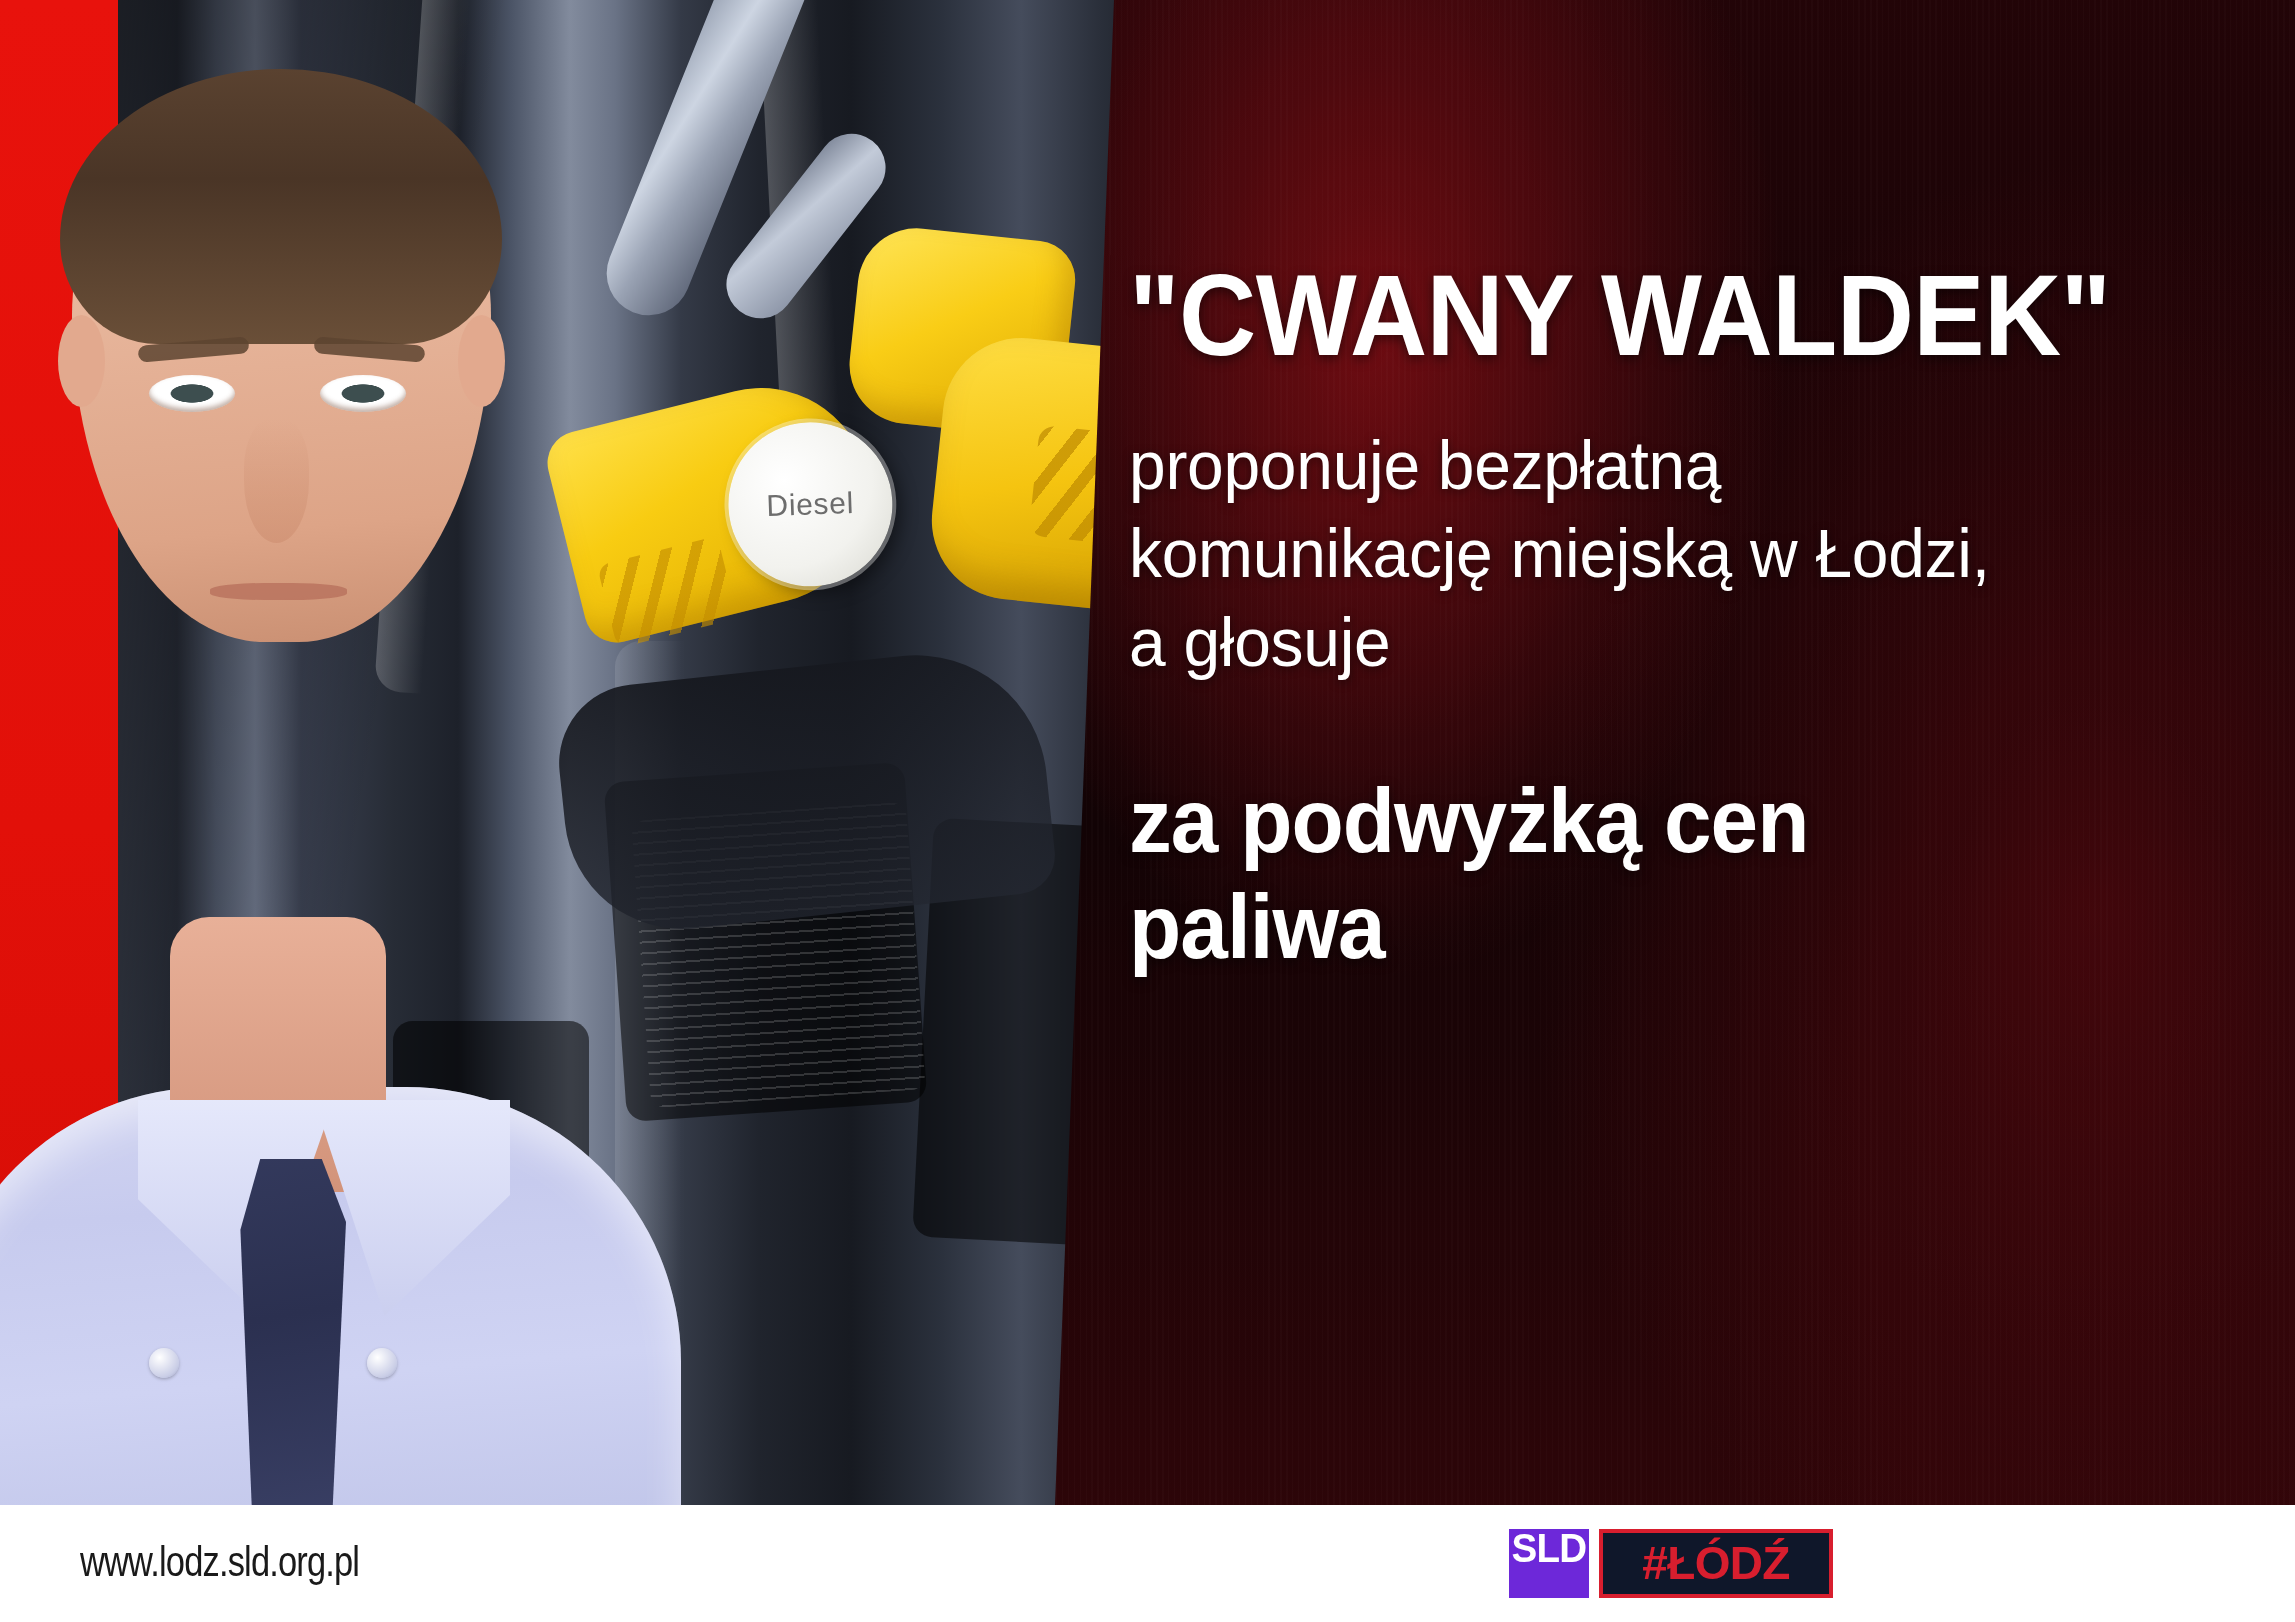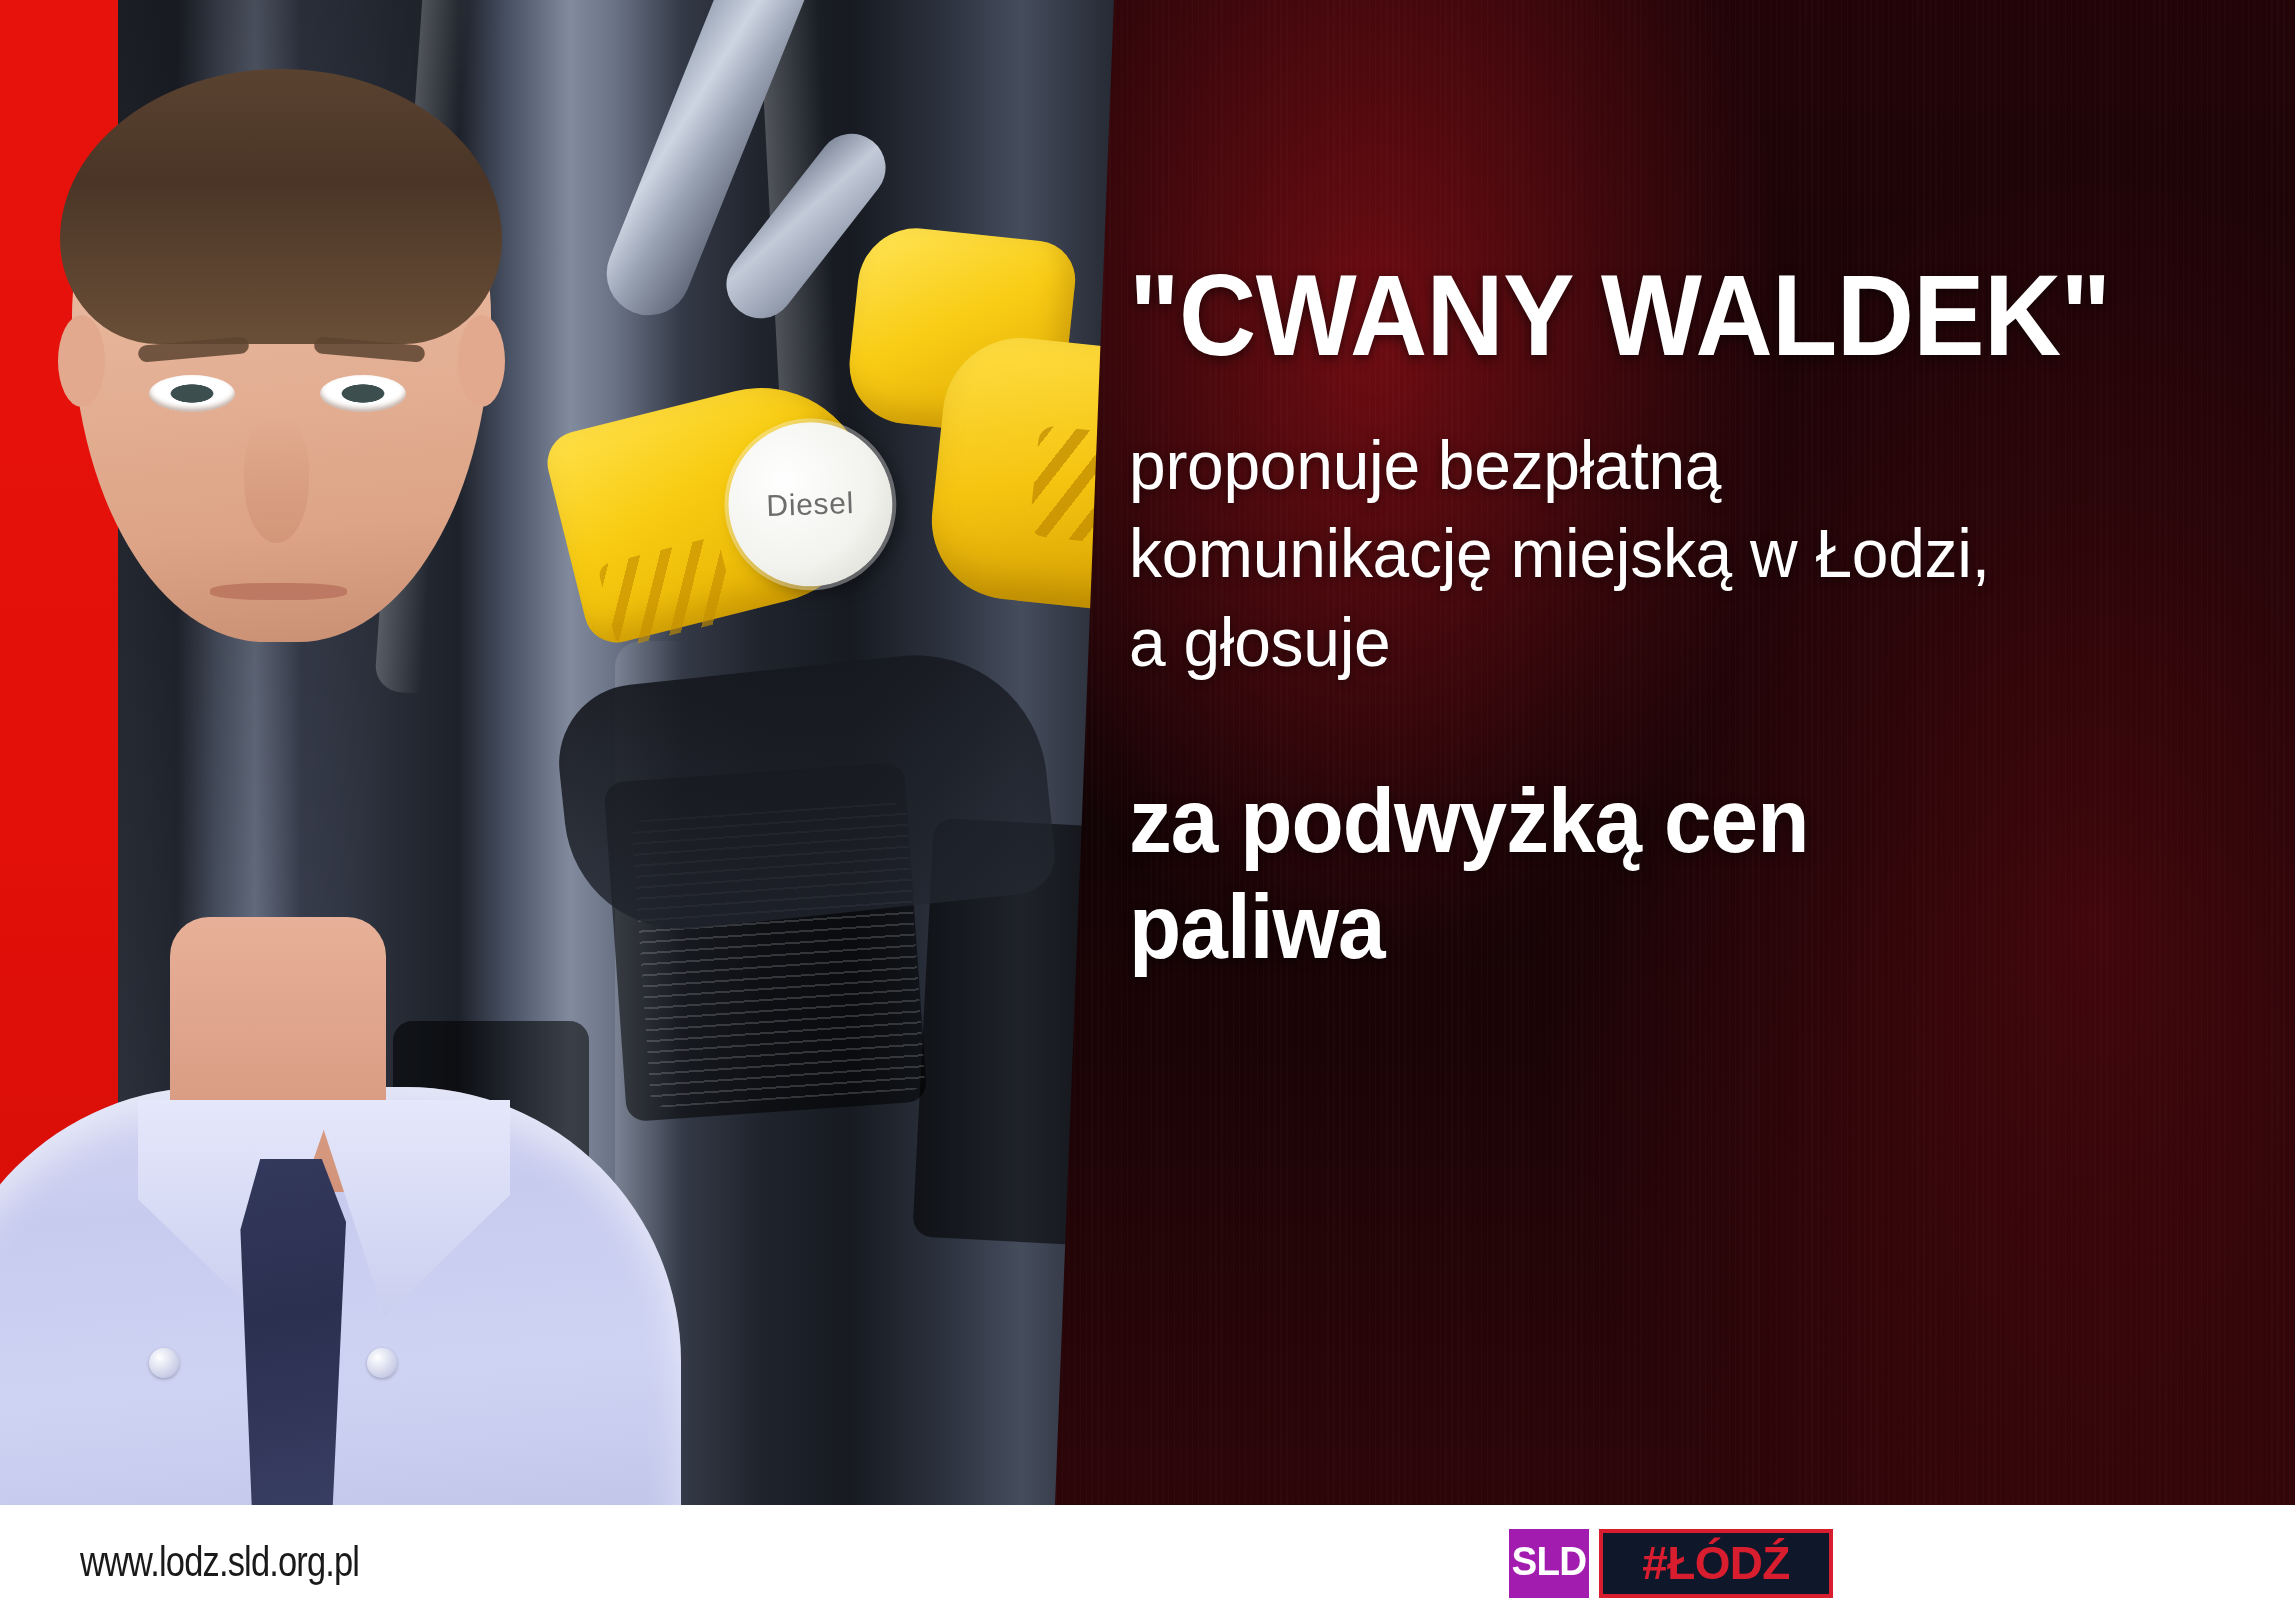--- a/index.html
+++ b/index.html
@@ -413,23 +413,23 @@
   .logo {
     position: absolute;
     right: 80px;
     top: 23.6px;
     height: 69px;
     display: flex;
     align-items: stretch;
   }
   .logo-sld {
     width: 80px;
-    background: #a21caf;
+    background: #6d28d9;
     display: flex;
-    align-items: center;
+    align-items: flex-start;
     justify-content: center;
   }
   .logo-sld span {
     font-family: "Liberation Sans", sans-serif;
     font-weight: 700;
     font-size: 41px;
     color: #ffffff;
     line-height: .95;
     letter-spacing: -0.7px;
     padding-bottom: 2.6px;

